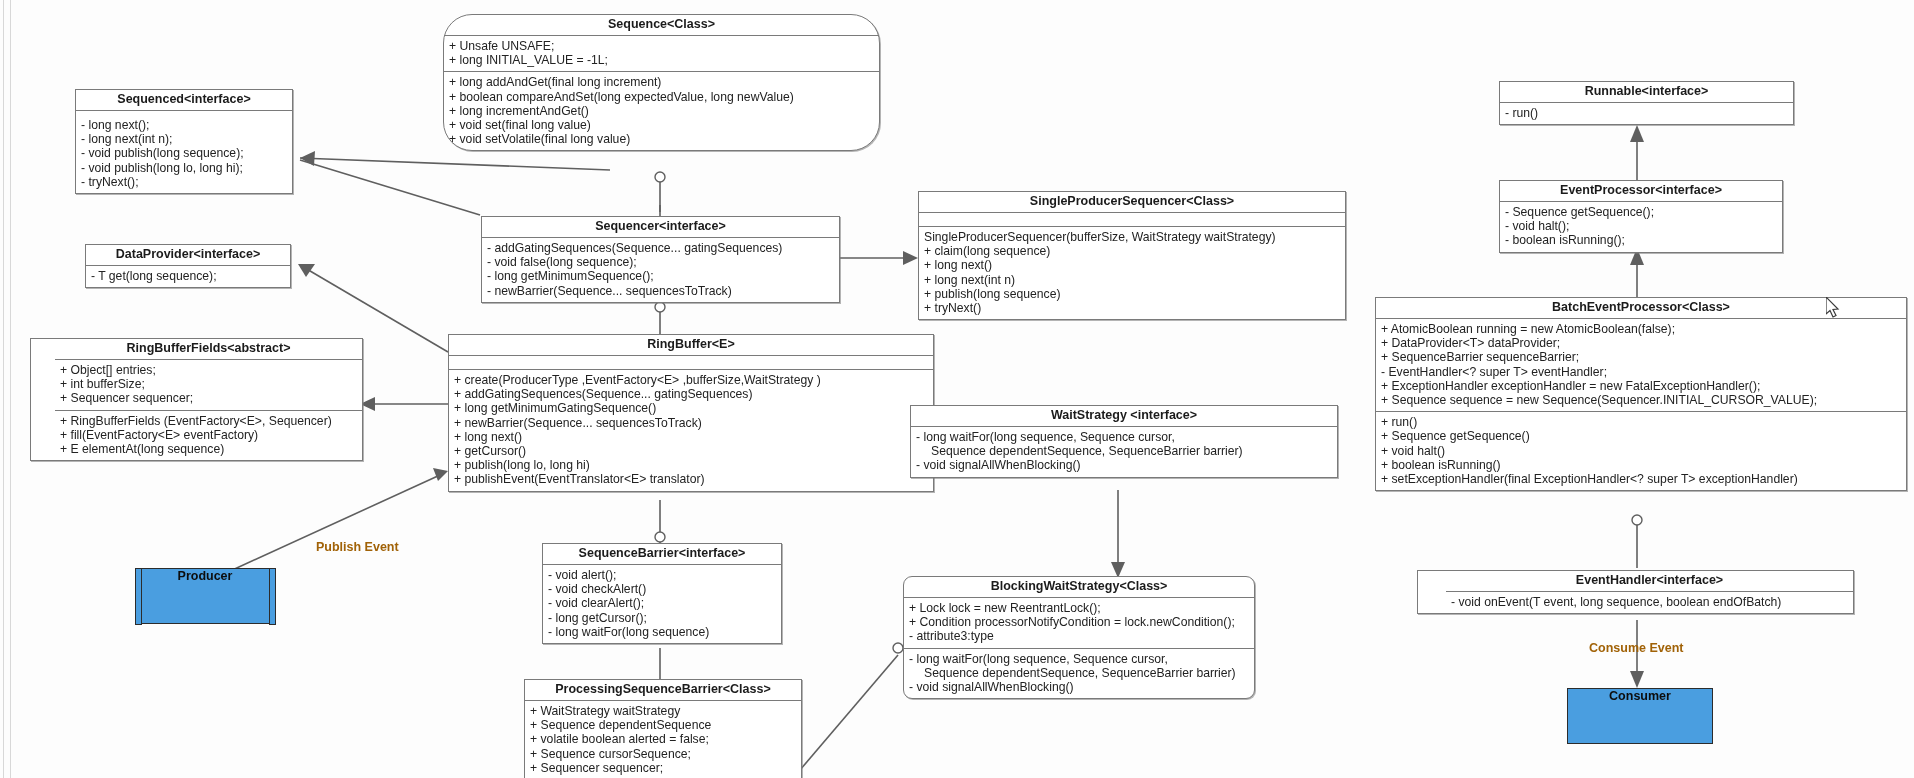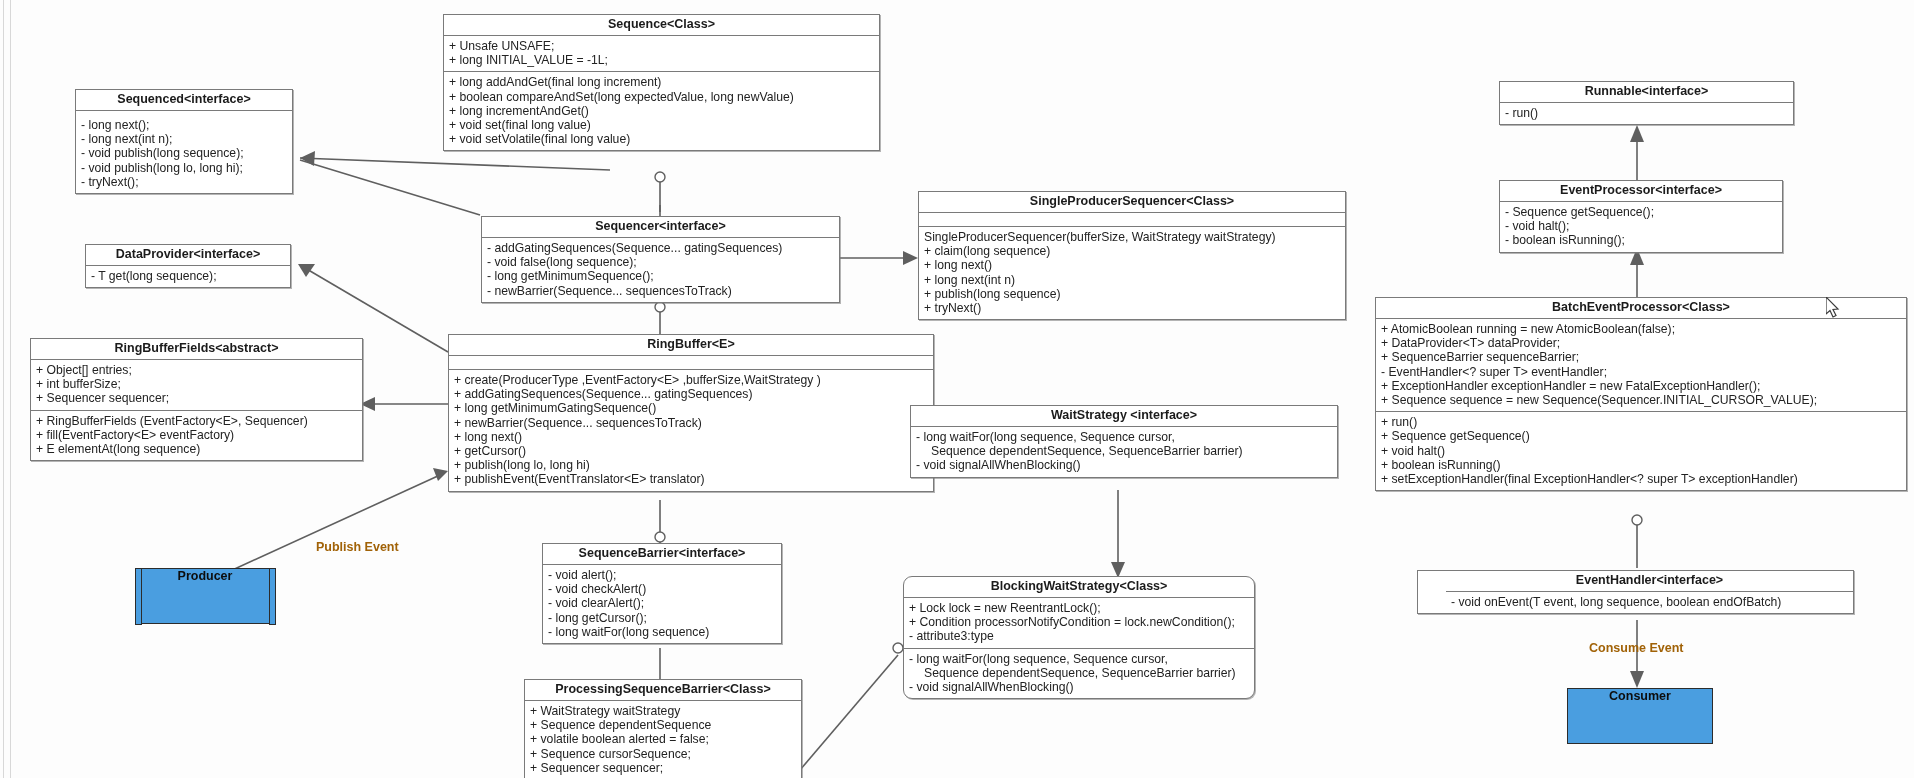--- a/index.html
+++ b/index.html
@@ -187,21 +187,21 @@
     <line x1="1637" y1="297" x2="1637" y2="258"></line>
     <polygon class="solid-arrow" points="1637,248 1630,265 1644,265"></polygon>
 
     <line x1="1637" y1="520" x2="1637" y2="568"></line>
     <circle class="socket" cx="1637" cy="520" r="5"></circle>
 
     <line x1="1637" y1="620" x2="1637" y2="678"></line>
     <polygon class="solid-arrow" points="1637,688 1630,671 1644,671"></polygon>
   </svg>
 
-  <div class="uml" style="left:443px; top:14px; width:437px;">
+  <div class="uml" style="left:443px; top:14px; width:437px;border-radius:29px;">
     <div class="title">
       <span>Sequence</span><span class="stereo">&lt;Class&gt;</span>
     </div>
     <div class="compartment">
       <div class="row">+ Unsafe UNSAFE;</div>
       <div class="row">+ long INITIAL_VALUE = -1L;</div>
     </div>
     <div class="compartment divider">
       <div class="row">+ long addAndGet(final long increment)</div>
       <div class="row">+ boolean compareAndSet(long expectedValue, long newValue)</div>
@@ -226,21 +226,21 @@
 
   <div class="uml" style="left:85px; top:244px; width:206px;">
     <div class="title">
       <span>DataProvider</span><span class="stereo">&lt;interface&gt;</span>
     </div>
     <div class="compartment">
       <div class="row">- T get(long sequence);</div>
     </div>
   </div>
 
-  <div class="uml" style="left:30px; top:338px; width:333px;">
+  <div class="uml" style="left:30px; top:338px; width:333px;padding-left:24px;">
     <div class="title">
       <span>RingBufferFields</span><span class="stereo">&lt;abstract&gt;</span>
     </div>
     <div class="compartment">
       <div class="row">+  Object[] entries;</div>
       <div class="row">+  int bufferSize;</div>
       <div class="row">+  Sequencer sequencer;</div>
     </div>
     <div class="compartment divider">
       <div class="row">+ RingBufferFields  (EventFactory&lt;E&gt;, Sequencer)</div>

